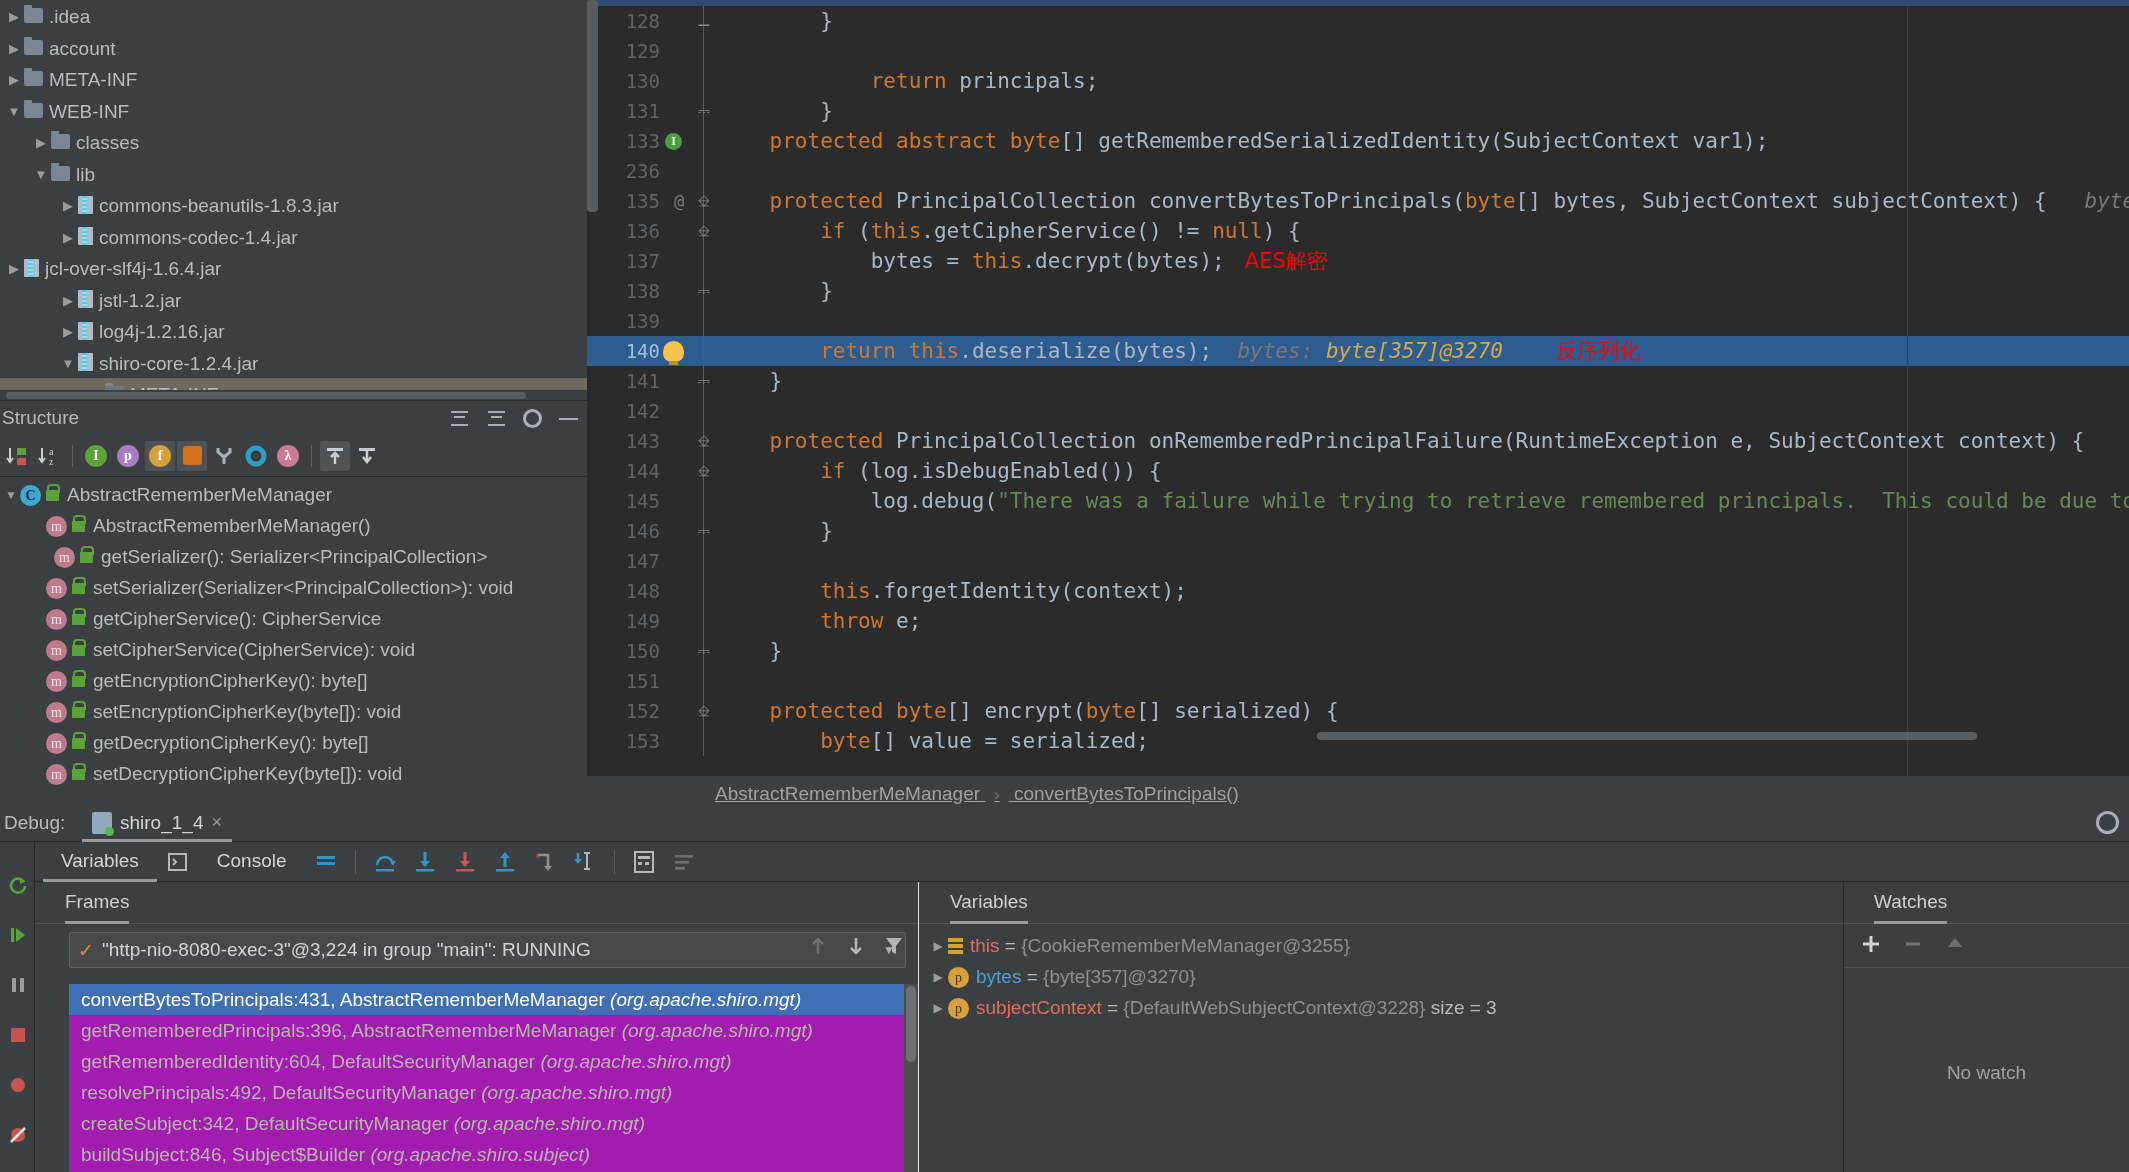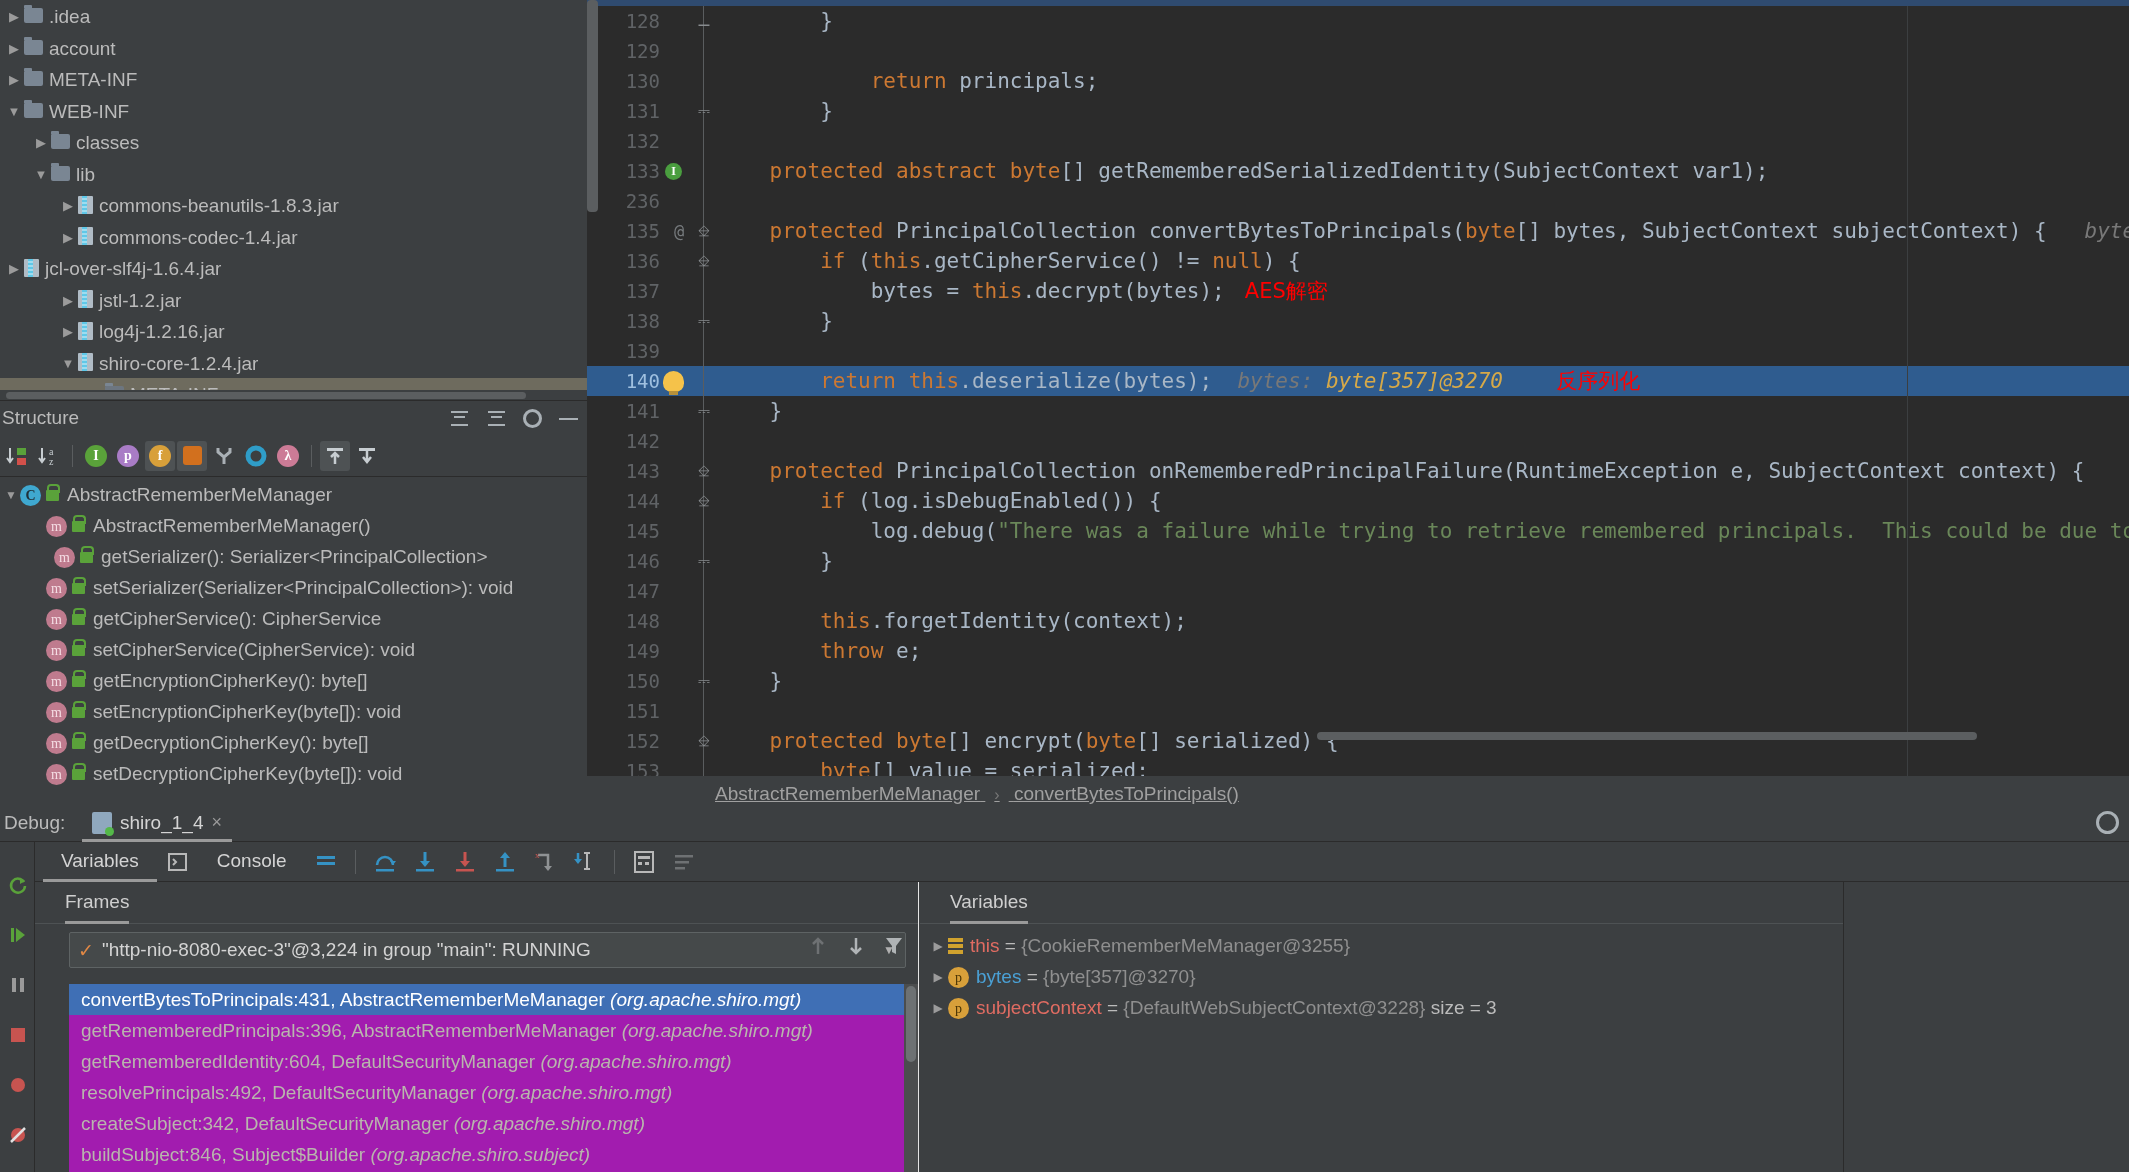--- a/index.html
+++ b/index.html
@@ -370,25 +370,20 @@
           <span class="gline"></span>
           <span class="code">            <span class="kw">return</span> principals;</span>
         </div>
         <div class="ed-row">
           <span class="lnum">131</span>
           <span class="gline"></span>
           <span class="fold">⎓</span>
           <span class="code">        }</span>
         </div>
         <div class="ed-row">
-          <span class="lnum">132</span>
-          <span class="gline"></span>
-          <span class="code"></span>
-        </div>
-        <div class="ed-row">
           <span class="lnum">133</span>
           <span class="bp-green">I</span>
           <span class="gline"></span>
           <span class="code">    <span class="kw">protected abstract byte</span>[] getRememberedSerializedIdentity(SubjectContext var1);</span>
         </div>
         <div class="ed-row">
           <span class="lnum">236</span>
           <span class="gline"></span>
           <span class="code"></span>
         </div>
@@ -681,17 +676,40 @@
           <div class="pane-title">
             <span>Variables</span>
           </div>
           <div id="vars-list">
               <div class="var-row"><span class="var-arrow">▶</span><span class="var-ico-this"></span><span class="v-name">this</span><span class="v-eq"> = </span><span class="v-val">{CookieRememberMeManager@3255}</span><span class="v-sz"></span></div>
               <div class="var-row"><span class="var-arrow">▶</span><span class="var-ico-p">p</span><span class="v-name blue">bytes</span><span class="v-eq"> = </span><span class="v-val">{byte[357]@3270}</span><span class="v-sz"></span></div>
               <div class="var-row"><span class="var-arrow">▶</span><span class="var-ico-p">p</span><span class="v-name">subjectContext</span><span class="v-eq"> = </span><span class="v-val">{DefaultWebSubjectContext@3228}</span><span class="v-sz"> size = 3</span></div>
             </div>
         </div>
 
+        <div id="watches-pane">
+          <div class="pane-title">
+            <span>Watches</span>
+          </div>
+          <div id="watch-toolbar">
+            <span>
+              <svg width="22" height="22" viewBox="0 0 22 22">
+                  <path d="M11 3v16M3 11h16" stroke="#d4d4d4" stroke-width="3"></path>
+                </svg>
+            </span>
+            <span>
+              <svg width="22" height="22" viewBox="0 0 22 22">
+                  <path d="M4 11h14" stroke="#6e7173" stroke-width="3"></path>
+                </svg>
+            </span>
+            <span>
+              <svg width="22" height="22" viewBox="0 0 22 22">
+                  <path d="M11 5l7 9H4z" fill="#6e7173"></path>
+                </svg>
+            </span>
+          </div>
+          <div id="no-watch">No watch</div>
+        </div>
       </div>
     </div>
   </div>
 
 </div>
 
 </body></html>

